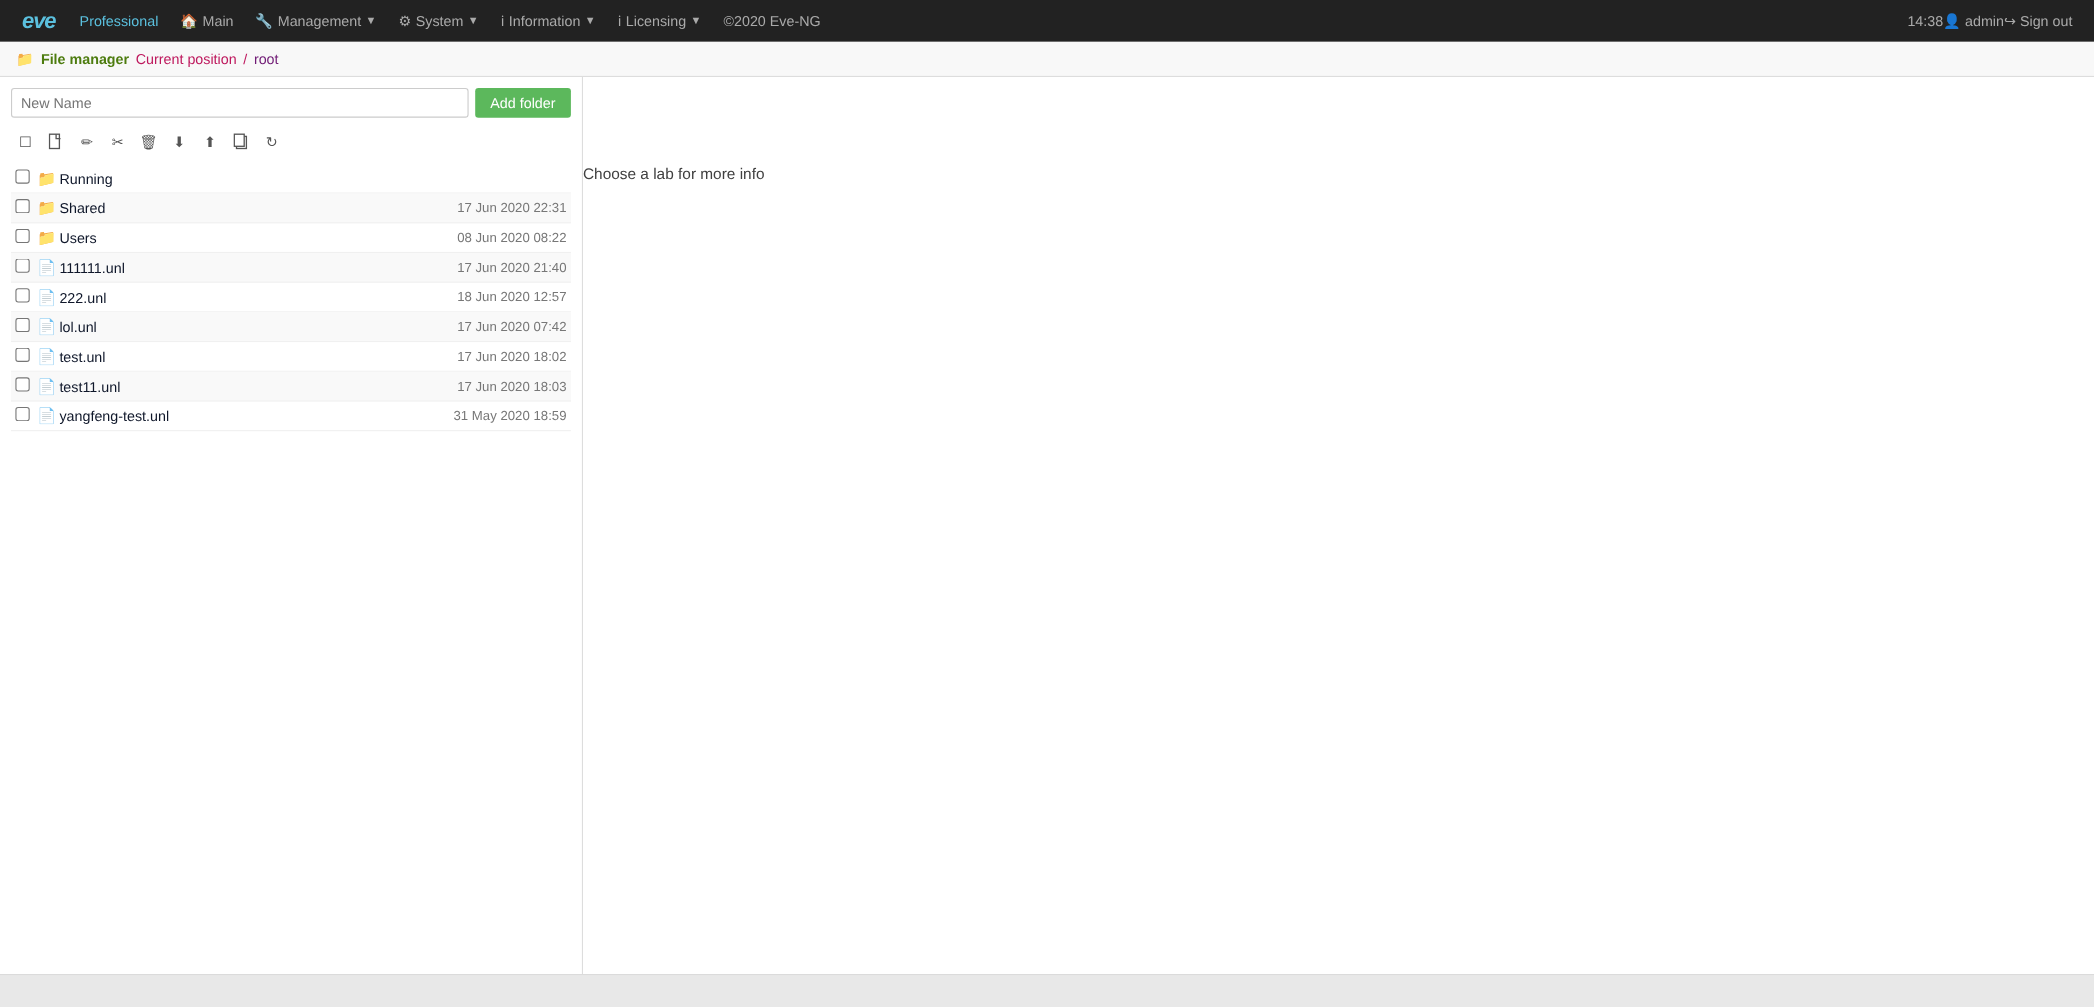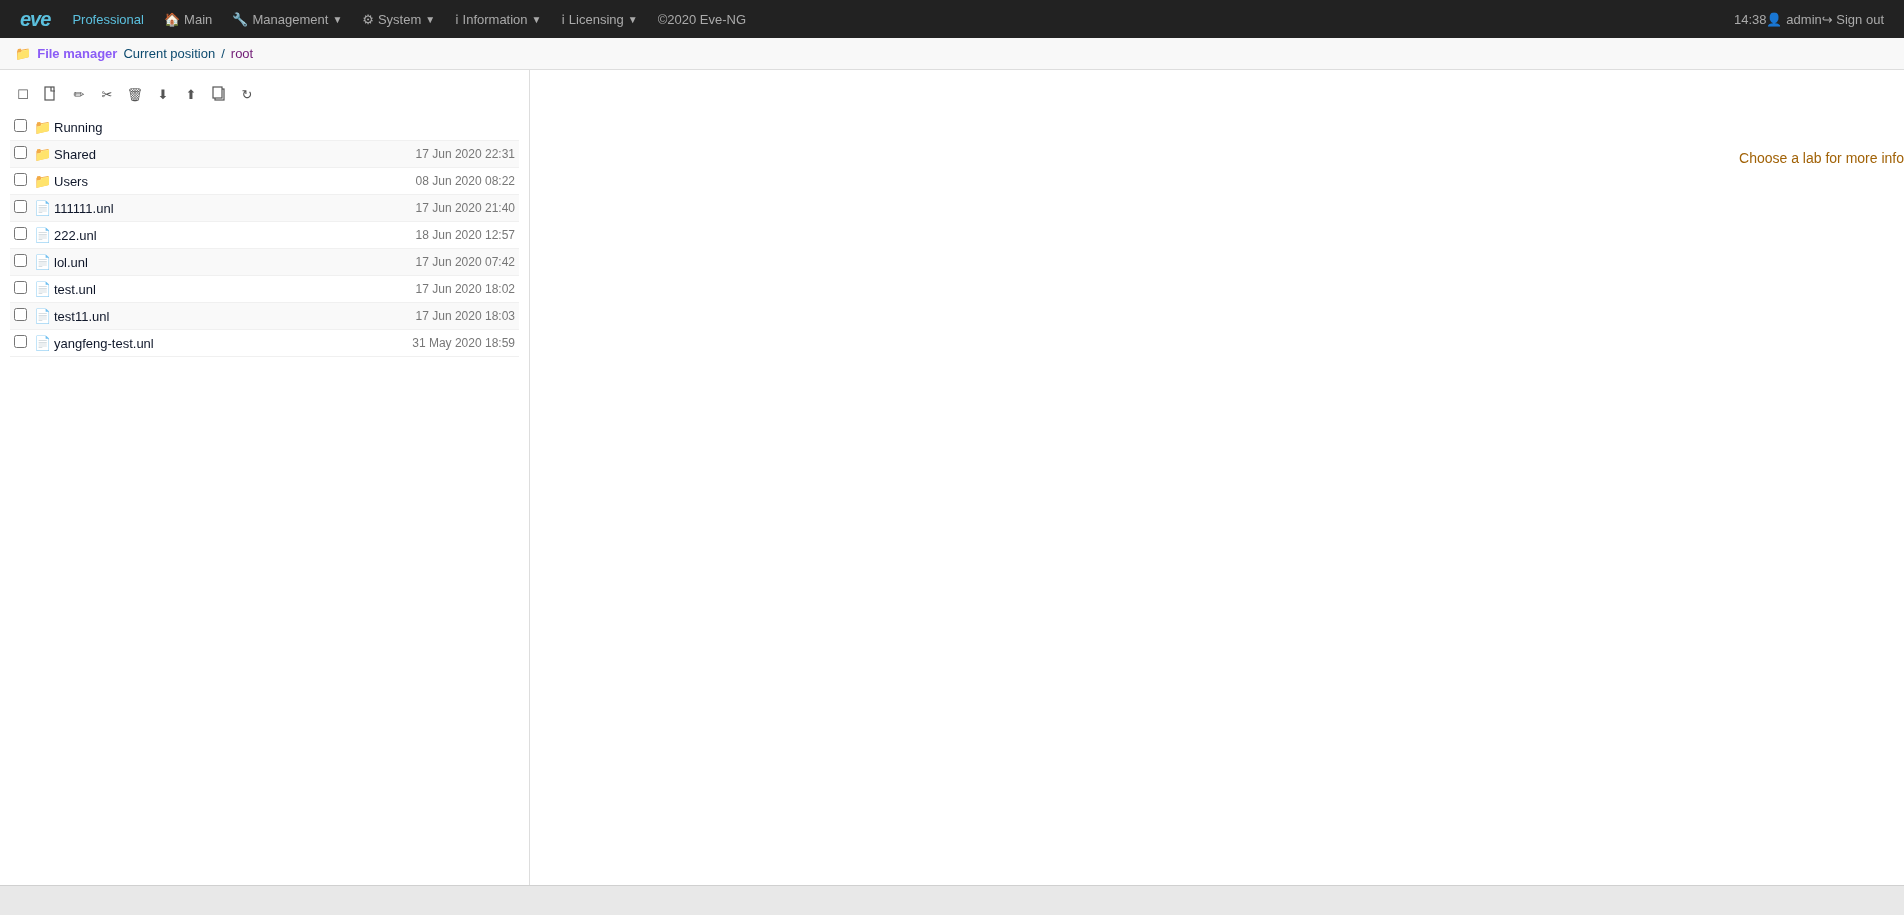--- a/index.html
+++ b/index.html
@@ -53,23 +53,23 @@
       background: #f8f8f8;
       border-bottom: 1px solid #ddd;
       padding: 8px 15px;
       display: flex;
       align-items: center;
       gap: 6px;
       font-size: 13px;
     }
     #breadcrumb-bar .file-manager-label {
       font-weight: bold;
-      color: #8b5cf6;
-    }
-    #breadcrumb-bar .sep { color: #0c4a6e; }
+      color: #4d7c0f;
+    }
+    #breadcrumb-bar .sep { color: #be185d; }
     #breadcrumb-bar .breadcrumb-link {
       color: #701a75;
       cursor: pointer;
     }
 
     
     #main-content {
       display: flex;
       height: calc(100vh - 38px - 38px);
     }
@@ -167,23 +167,23 @@
     
     .icon-folder { color: #e6c200; }
     .icon-file { color: #5b9bd5; }
 
     
     #right-panel {
       flex: 1;
       background: #fff;
       display: flex;
       align-items: flex-start;
-      justify-content: flex-end;
+      justify-content: flex-start;
       padding-top: 80px;
-      color: #a16207;
+      color: #404040;
       font-size: 14px;
     }
 
     
     #footer {
       background: #e8e8e8;
       border-top: 1px solid #d0d0d0;
       height: 30px;
       position: fixed;
       bottom: 0;
@@ -240,20 +240,24 @@
   <span class="file-manager-label">File manager</span>
   <span class="sep">Current position</span>
   <span class="sep">/</span>
   <span class="breadcrumb-link">root</span>
 </div>
 
 <div id="main-content">
 
   <div id="file-panel">
 
+    <div id="add-folder-row">
+      <input type="text" placeholder="New Name" style="">
+      <button>Add folder</button>
+    </div>
 
     <div id="toolbar">
       <div class="tb-btn" title="Select All">☐</div>
       <div class="tb-btn" title="New File">
         <svg width="14" height="16" viewBox="0 0 14 16">
             <rect x="1" y="1" width="9" height="13" fill="none" stroke="#555" stroke-width="1.2"></rect>
             <polyline points="7,1 7,5 11,5" fill="none" stroke="#555" stroke-width="1.2"></polyline>
           </svg>
       </div>
       <div class="tb-btn" title="Edit">✏</div>

